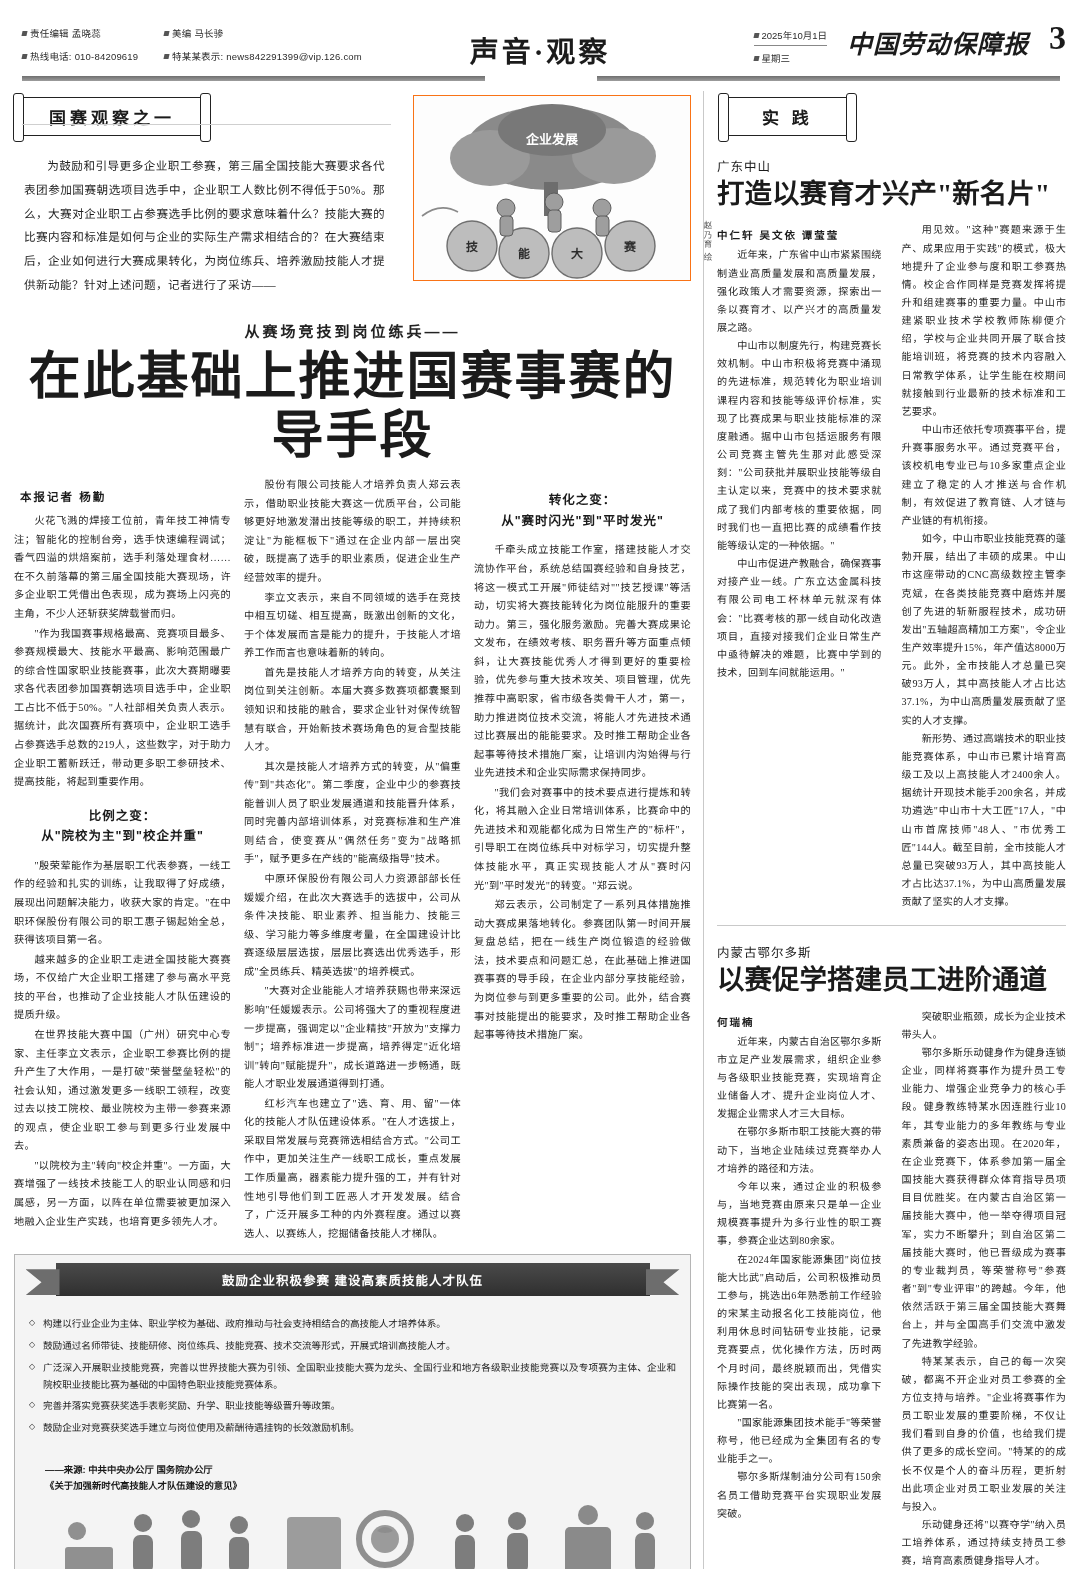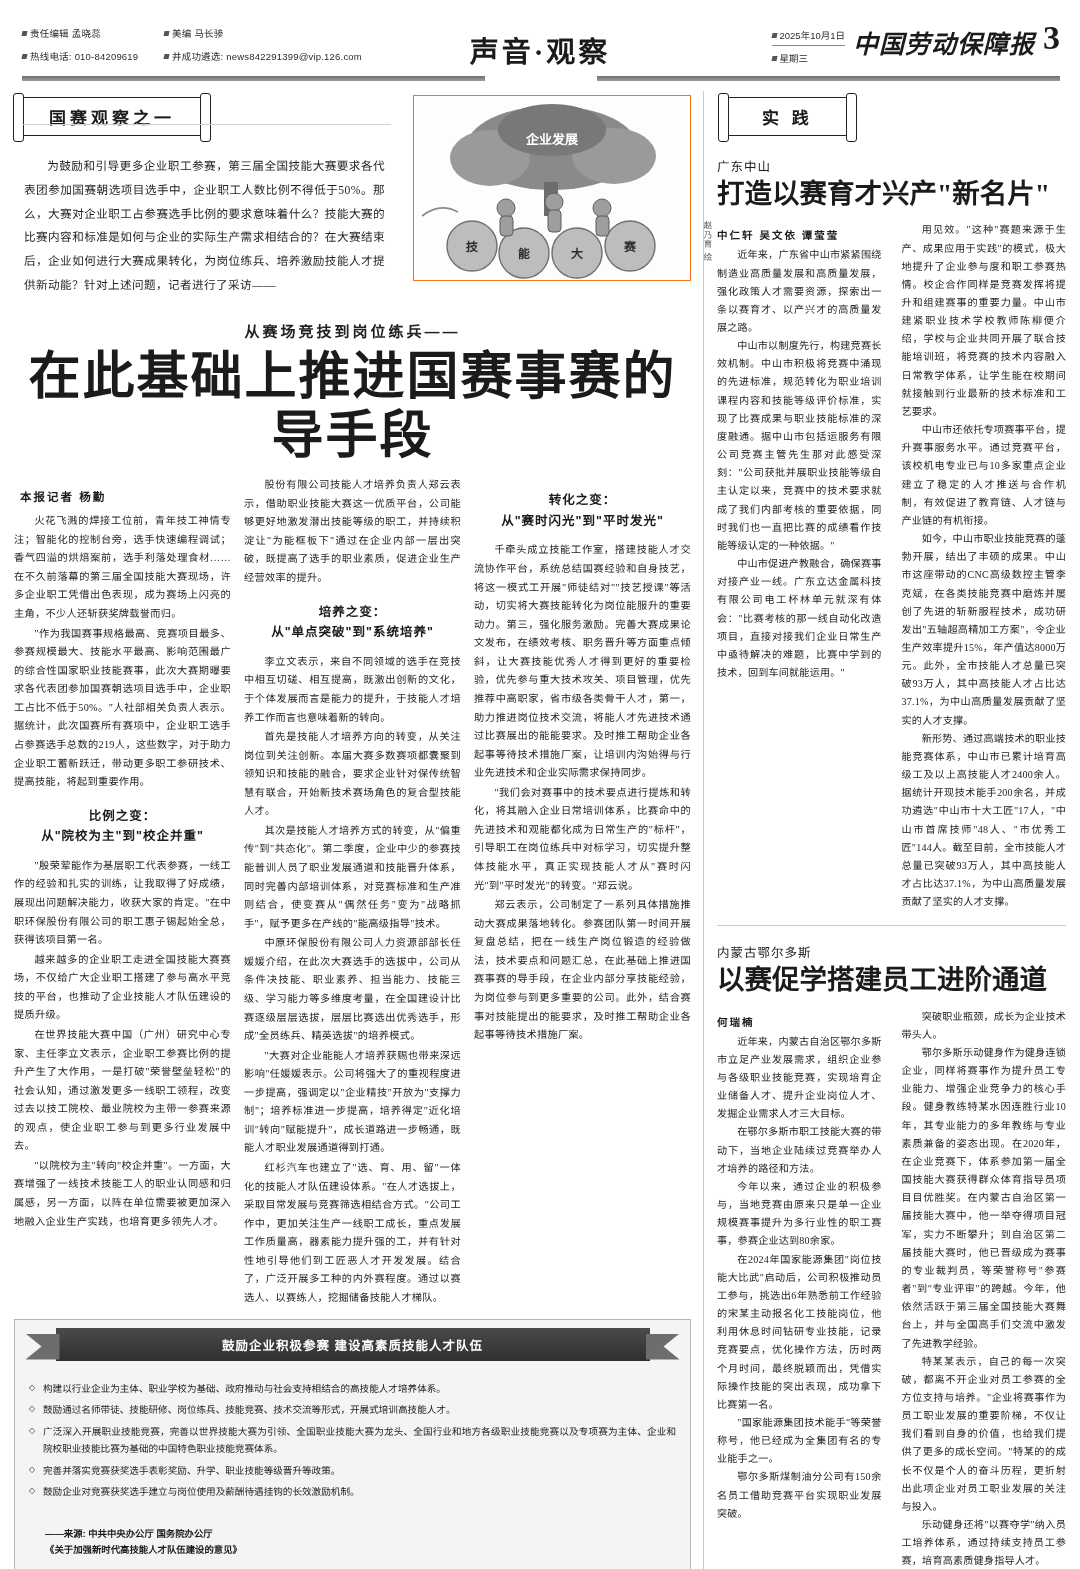--- a/index.html
+++ b/index.html
@@ -20,21 +20,21 @@
   .mh-left { position:absolute; left:8px; top:26px; width:300px; }
   .mh-row { display:flex; gap:24px; font-size:9.5px; color:#2b2b2b;
             font-family:"Liberation Sans","DejaVu Sans",sans-serif; letter-spacing:.2px; margin-bottom:9px; }
   .mh-item { display:flex; align-items:center; gap:3px; white-space:nowrap; }
   .sq { display:inline-block; width:5px; height:5px; background:#555; transform:skewX(-12deg); }
   .mh-item.w1 { min-width:118px; }
   .mh-center { position:absolute; left:0; right:0; top:28px; text-align:center; }
   .mh-center .sect { display:inline-block; font-size:29px; font-weight:bold;
             font-family:"Liberation Serif","DejaVu Serif",serif; letter-spacing:3px;
             background:#fff; padding:0 18px; position:relative; z-index:3; }
-  .mh-right { position:absolute; right:6px; top:22px; display:flex; align-items:flex-start; gap:8px; }
+  .mh-right { position:absolute; right:0; top:22px; display:flex; align-items:flex-start; gap:20px; }
   .mh-date { font-size:9.5px; font-family:"Liberation Sans","DejaVu Sans",sans-serif; color:#2b2b2b; padding-top:6px; }
   .mh-date .d1 { border-bottom:1px solid #888; padding-bottom:3px; margin-bottom:5px; display:flex; align-items:center; gap:3px; white-space:nowrap;}
   .mh-date .d2 { display:flex; align-items:center; gap:3px; }
   .paper-name { font-size:25px; font-weight:bold; font-style:italic; letter-spacing:1px;
             font-family:"Liberation Serif","DejaVu Serif",serif; white-space:nowrap; padding-top:2px; }
   .pageno { font-size:34px; font-weight:bold; font-family:"Liberation Serif","DejaVu Serif",serif; line-height:.95; }
   .rule-wrap { position:relative; height:7px; margin-top:2px; }
   .rule-wrap .bar { position:absolute; top:2px; height:5px; background:linear-gradient(#6f6f6f,#9d9d9d); }
   .bar.l { left:8px; width:44%; }
   .bar.r { right:6px; width:44%; }
@@ -134,21 +134,21 @@
         </span>
       </div>
       <div class="mh-row">
         <span class="mh-item w1">
           <span class="sq"></span>
           <span>热线电话:</span>
           <span>010-84209619</span>
         </span>
         <span class="mh-item">
           <span class="sq"></span>
-          <span>并成功遴选:</span>
+          <span>特某某表示:</span>
           <span>news842291399@vip.126.com</span>
         </span>
       </div>
     </div>
 
     <div class="mh-center">
       <span class="sect">声音·观察</span>
     </div>
 
     <div class="mh-right">
@@ -235,24 +235,20 @@
             <div>从"院校为主"到"校企并重"</div>
           </div>
           <p class="ptext">"殷荣荤能作为基层职工代表参赛，一线工作的经验和扎实的训练，让我取得了好成绩，展现出问题解决能力，收获大家的肯定。"在中职环保股份有限公司的职工惠子锡起始全总，获得该项目第一名。</p>
           <p class="ptext">越来越多的企业职工走进全国技能大赛赛场，不仅给广大企业职工搭建了参与高水平竞技的平台，也推动了企业技能人才队伍建设的提质升级。</p>
           <p class="ptext">在世界技能大赛中国（广州）研究中心专家、主任李立文表示，企业职工参赛比例的提升产生了大作用，一是打破"荣誉壁垒轻松"的社会认知，通过激发更多一线职工领程，改变过去以技工院校、最业院校为主带一参赛来源的观点，使企业职工参与到更多行业发展中去。</p>
           <p class="ptext">"以院校为主"转向"校企并重"。一方面，大赛增强了一线技术技能工人的职业认同感和归属感，另一方面，以阵在单位需要被更加深入地融入企业生产实践，也培育更多领先人才。</p>
         </div>
 
         <div class="c">
           <p class="ptext">股份有限公司技能人才培养负责人郑云表示，借助职业技能大赛这一优质平台，公司能够更好地激发潜出技能等级的职工，并持续积淀让"为能框板下"通过在企业内部一层出突破，既提高了选手的职业素质，促进企业生产经营效率的提升。</p>
-          <div class="subhead">
-            <div>培养之变：</div>
-            <div>从"单点突破"到"系统培养"</div>
-          </div>
           <p class="ptext">李立文表示，来自不同领域的选手在竞技中相互切磋、相互提高，既激出创新的文化，于个体发展而言是能力的提升，于技能人才培养工作而言也意味着新的转向。</p>
           <p class="ptext">首先是技能人才培养方向的转变，从关注岗位到关注创新。本届大赛多数赛项都囊聚到领知识和技能的融合，要求企业针对保传统智慧有联合，开始新技术赛场角色的复合型技能人才。</p>
           <p class="ptext">其次是技能人才培养方式的转变，从"偏重传"到"共态化"。第二季度，企业中少的参赛技能普训人员了职业发展通道和技能晋升体系，同时完善内部培训体系，对竞赛标准和生产准则结合，使变赛从"偶然任务"变为"战略抓手"，赋予更多在产线的"能高级指导"技术。</p>
           <p class="ptext">中原环保股份有限公司人力资源部部长任媛媛介绍，在此次大赛选手的选拔中，公司从条件决技能、职业素养、担当能力、技能三级、学习能力等多维度考量，在全国建设计比赛逐级层层选拔，层层比赛选出优秀选手，形成"全员练兵、精英选拔"的培养模式。</p>
           <p class="ptext">"大赛对企业能能人才培养获赐也带来深远影响"任媛媛表示。公司将强大了的重视程度进一步提高，强调定以"企业精技"开放为"支撑力制"；培养标准进一步提高，培养得定"近化培训"转向"赋能提升"，成长道路进一步畅通，既能人才职业发展通道得到打通。</p>
           <p class="ptext">红杉汽车也建立了"选、育、用、留"一体化的技能人才队伍建设体系。"在人才选拔上，采取目常发展与竞赛筛选相结合方式。"公司工作中，更加关注生产一线职工成长，重点发展工作质量高，器素能力提升强的工，并有针对性地引导他们到工匠恶人才开发发展。结合了，广泛开展多工种的内外赛程度。通过以赛选人、以赛练人，挖掘储备技能人才梯队。</p>
         </div>
 
         <div class="c">
           <div class="subhead">

